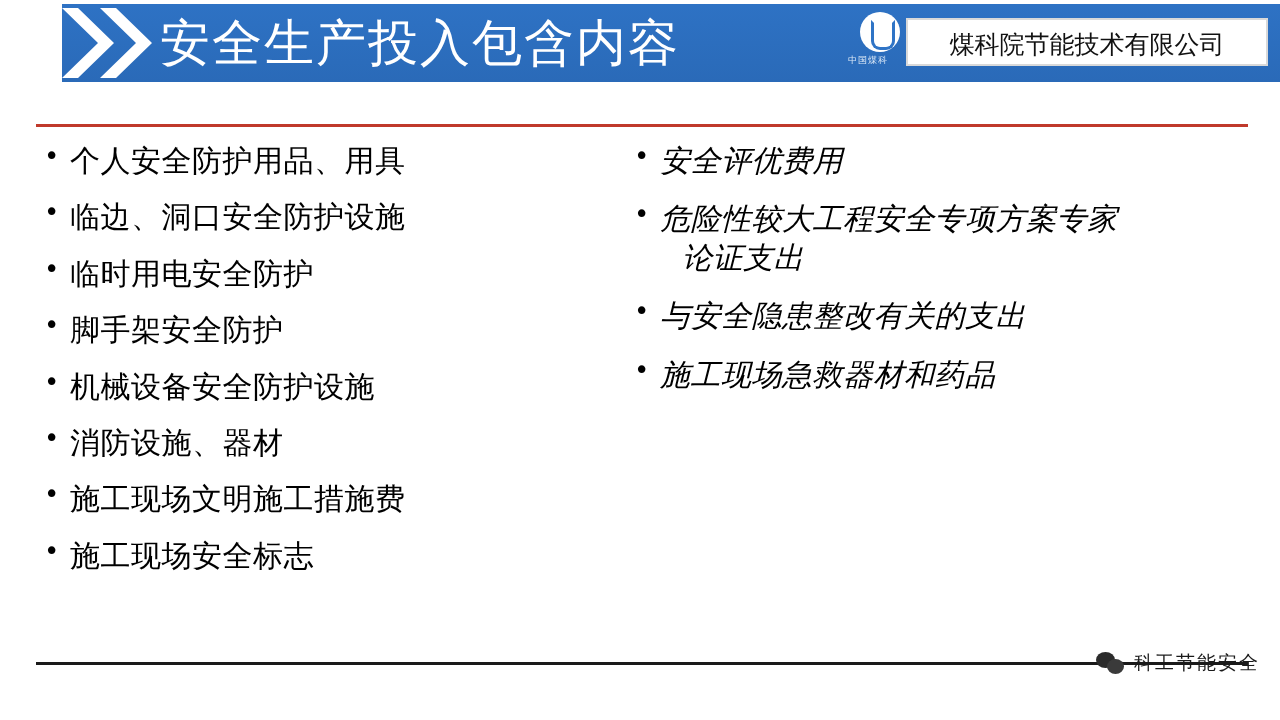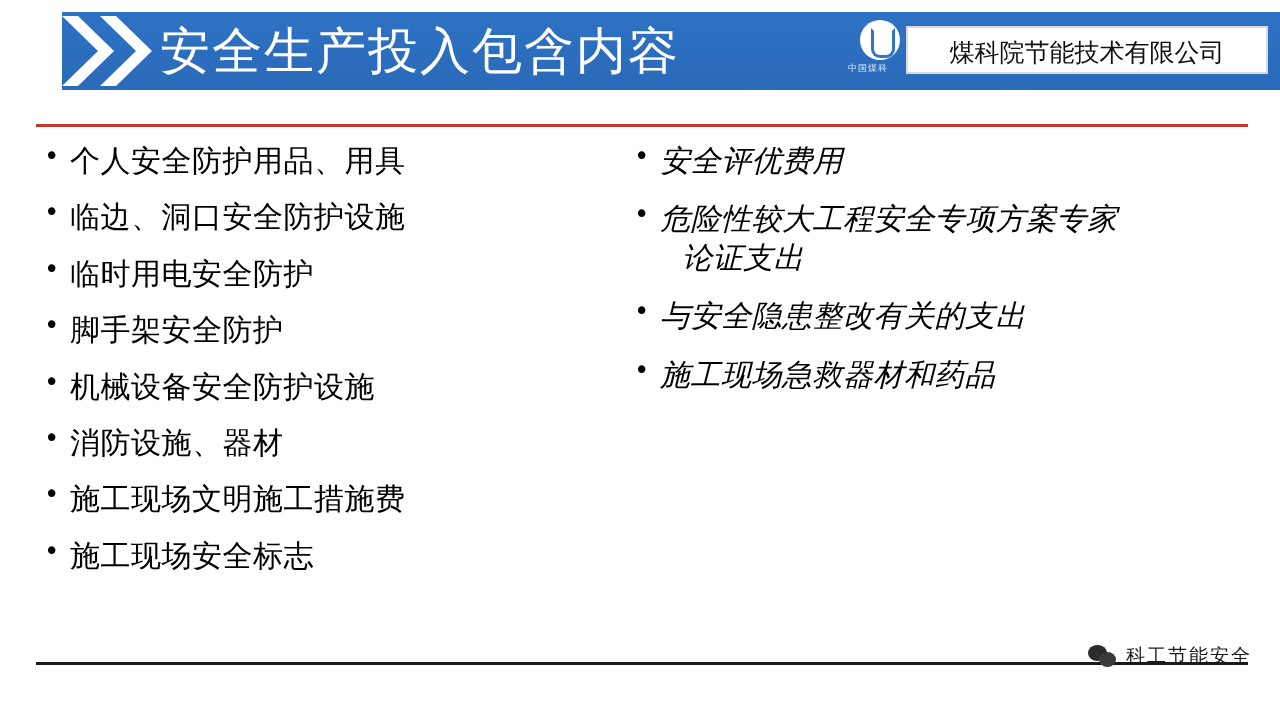--- a/index.html
+++ b/index.html
@@ -12,21 +12,21 @@
     height: 720px;
     overflow: hidden;
     font-family: "Liberation Sans", "DejaVu Sans", sans-serif;
     position: relative;
   }
 
   
   .header {
     position: absolute;
     left: 0;
-    top: 12px;
+    top: 4px;
     width: 1280px;
     height: 78px;
     background: #2c6fc0;
     background: linear-gradient(180deg, #2e72c4 0%, #2a6ab8 100%);
     overflow: hidden;
   }
   .header-left-block {
     position: absolute;
     left: 0;
     top: 0;
@@ -167,25 +167,25 @@
     font-size: 26px;
     color: #000000;
   }
   .col-right ul.bullets li { margin-bottom: 20px; }
   .indent-wrap { display: block; }
   .indent-line { display: block; padding-left: 22px; }
 
   
   .footer-mark {
     position: absolute;
-    right: 28px;
+    right: 20px;
     top: 636px;
     height: 40px;
     display: flex;
-    align-items: center;
+    align-items: flex-end;
     gap: 8px;
     color: #1a1a1a;
   }
   .wechat-icon {
     width: 30px;
     height: 26px;
     position: relative;
   }
   .wechat-icon .b1, .wechat-icon .b2 {
     position: absolute;

